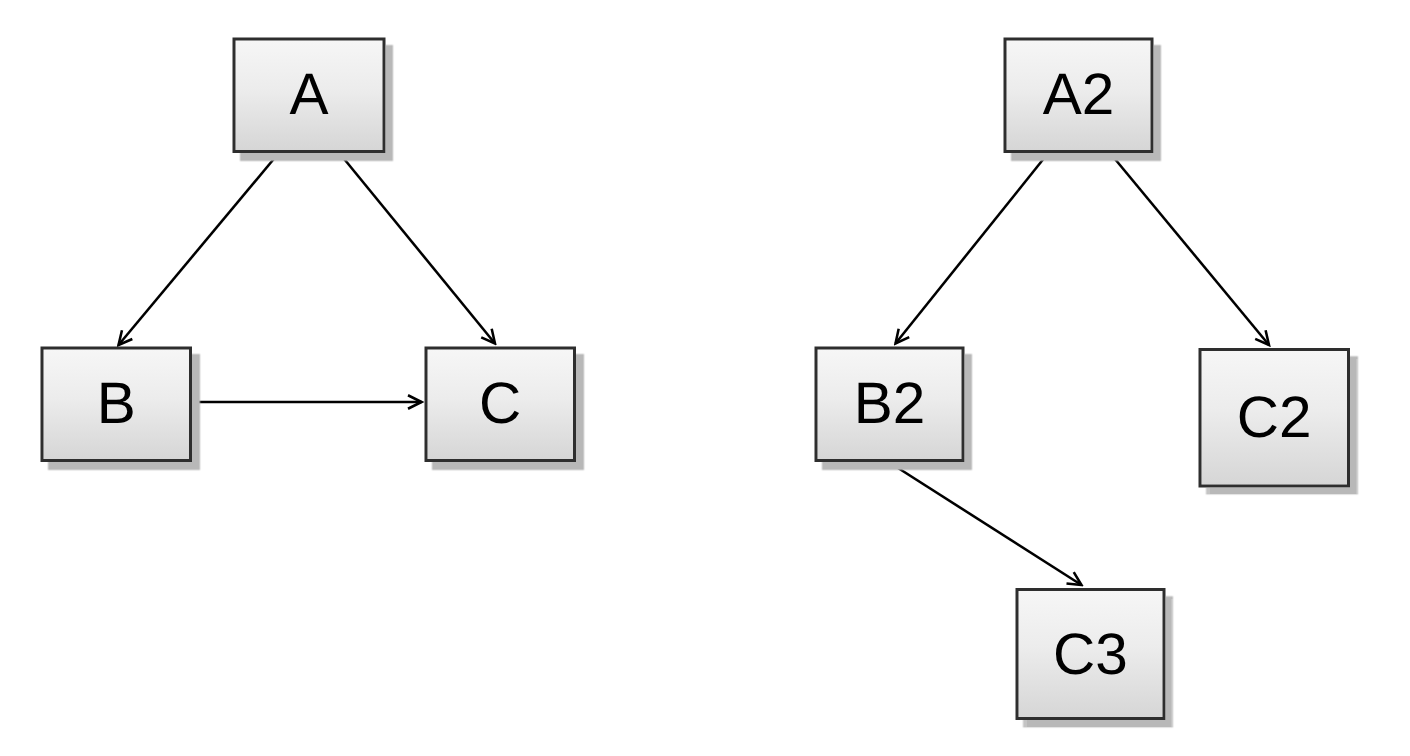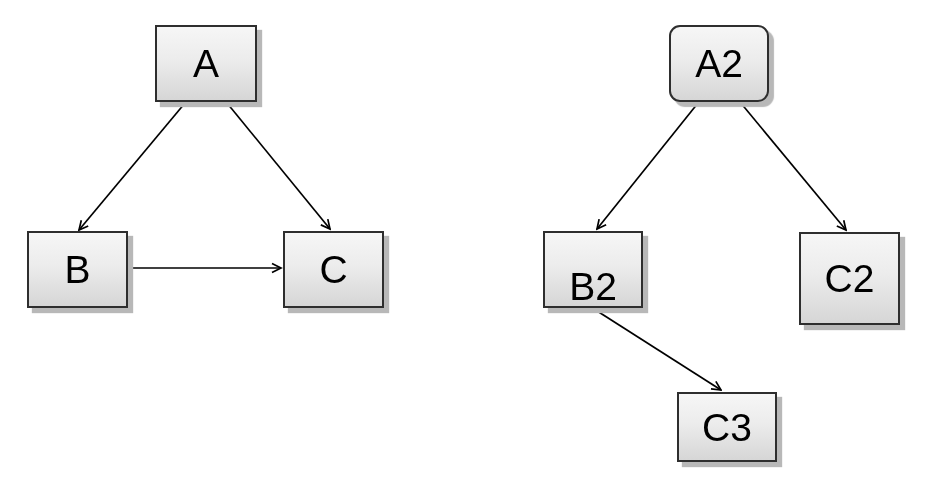--- a/index.html
+++ b/index.html
@@ -67,26 +67,26 @@
   <div>
       <div class="node" style="left: 155px; top: 25px; width: 102px; height: 77px;">
         <span class="node-label">A</span>
       </div>
       <div class="node" style="left: 27px; top: 231px; width: 101px; height: 77px;">
         <span class="node-label">B</span>
       </div>
       <div class="node" style="left: 283px; top: 231px; width: 101px; height: 77px;">
         <span class="node-label">C</span>
       </div>
-      <div class="node" style="left: 669px; top: 25px; width: 100px; height: 77px; border-radius: 11px;">
+      <div class="node" style="left: 669px; top: 25px; width: 100px; height: 77px;">
         <span class="node-label">A2</span>
       </div>
-      <div class="node" style="left: 543px; top: 231px; width: 100px; height: 77px; align-items: flex-end;">
+      <div class="node" style="left: 543px; top: 231px; width: 100px; height: 77px;">
         <span class="node-label">B2</span>
       </div>
       <div class="node" style="left: 799px; top: 232px; width: 101px; height: 93px;">
         <span class="node-label">C2</span>
       </div>
-      <div class="node" style="left: 677px; top: 392px; width: 100px; height: 70px;">
+      <div class="node" style="left: 677px; top: 392px; width: 100px; height: 88px;">
         <span class="node-label">C3</span>
       </div>
     </div>
 </div>
 
 </body></html>

